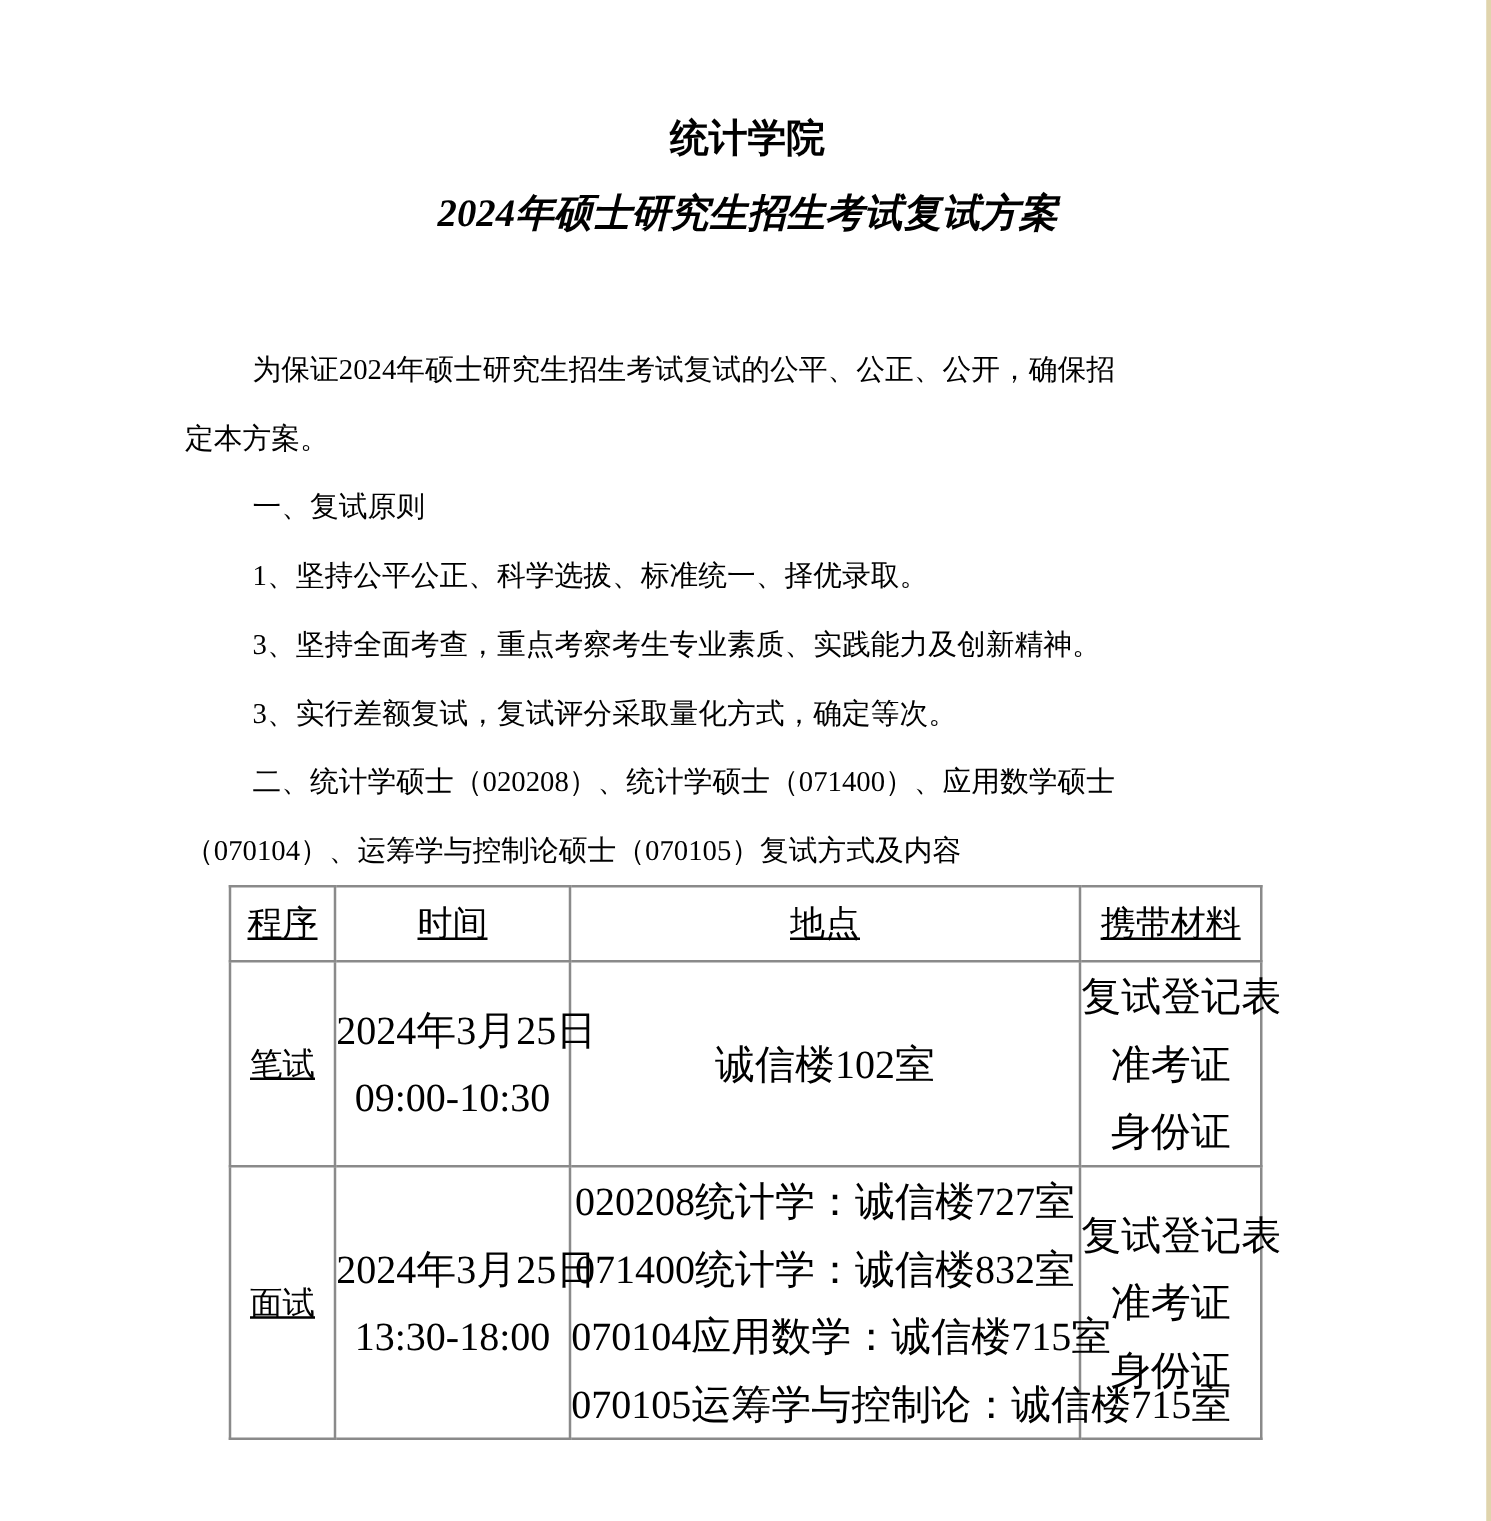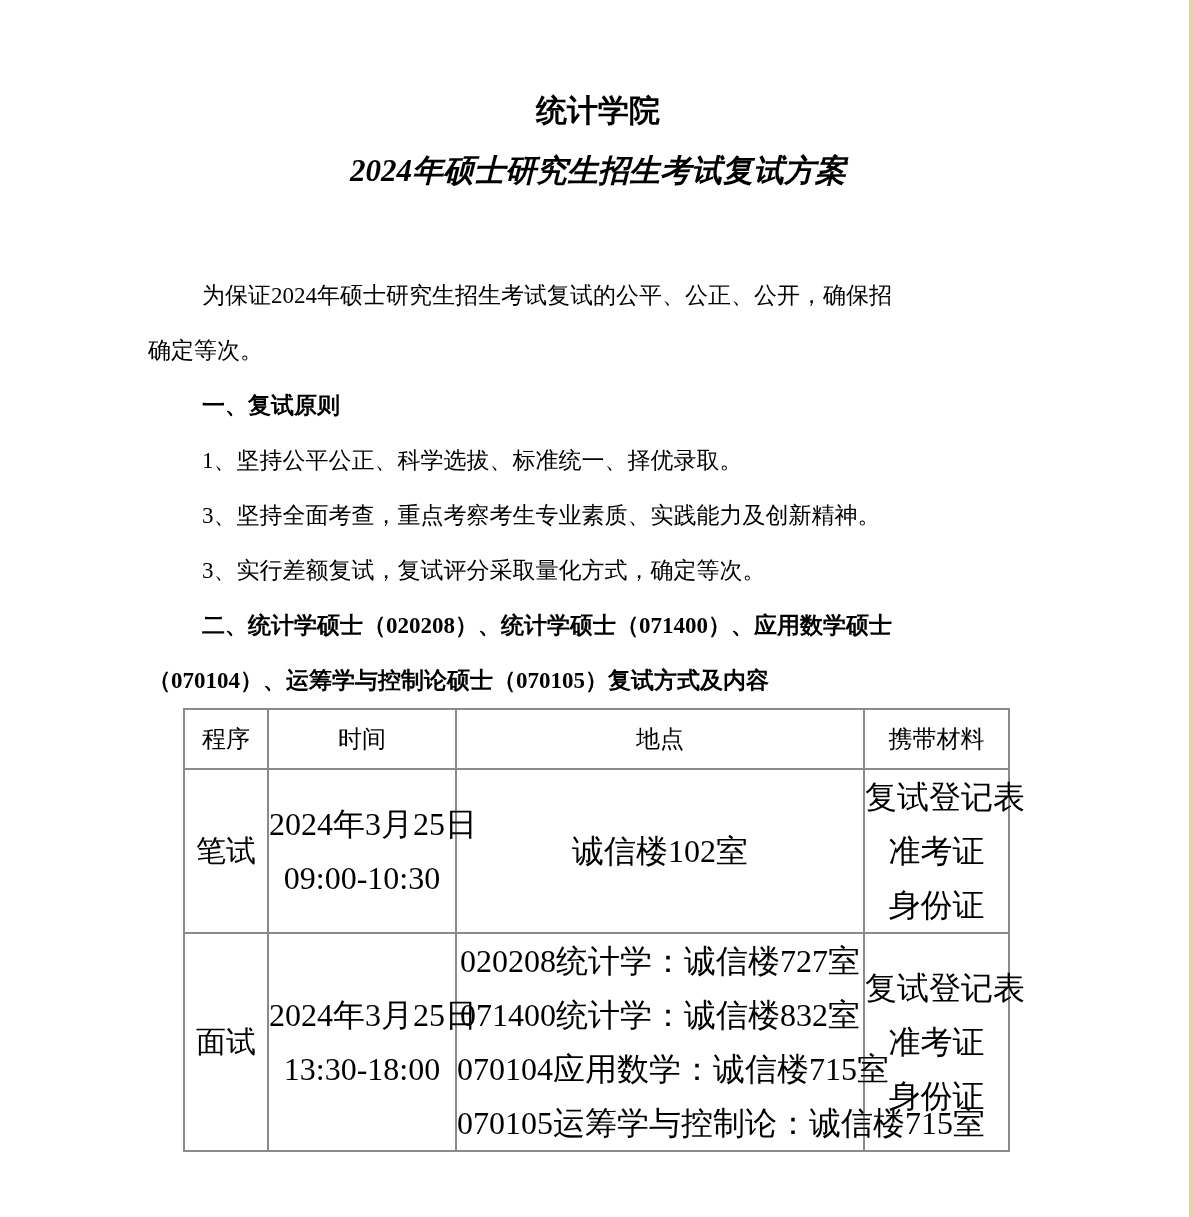--- a/index.html
+++ b/index.html
@@ -26,58 +26,58 @@
     white-space: nowrap;
   }
   .title-1 { margin-top: 88px; }
   .title-2 { margin-top: 22px; font-style: italic; }
   .flow { margin-top: 78px; }
   .line {
     font-size: 23px; line-height: 55px; height: 55px;
     white-space: nowrap; overflow: hidden;
   }
   .indent { text-indent: 54px; }
-  .bold { font-weight: bold; }
+  .bold { font-weight: normal; }
   table.schedule {
     border-collapse: collapse;
     table-layout: fixed;
     margin-left: 35px;
     width: 825px;
   }
   table.schedule th, table.schedule td {
     border: 2px solid #8a8a8a;
     text-align: center;
     vertical-align: middle;
     padding: 0;
     font-weight: normal;
   }
   table.schedule th {
-    height: 58px; font-size: 24px;
+    height: 58px; font-size: 28px; text-decoration: underline;
   }
   .cell-line {
     font-size: 32px; line-height: 54px;
     white-space: nowrap;
   }
-  .proc-cell { font-size: 30px; }
+  .proc-cell { font-size: 26px; text-decoration: underline; }
   .row-written td { height: 162px; }
   .row-interview td { height: 216px; }
 </style>
 </head>
 <body>
 
 <div class="edge-strip"></div>
 
 <div class="content">
 
   <div class="doc-title title-1">统计学院</div>
   <div class="doc-title title-2">2024年硕士研究生招生考试复试方案</div>
 
   <div class="flow">
     <div class="line indent">为保证2024年硕士研究生招生考试复试的公平、公正、公开，确保招</div>
-    <div class="line">确定等次。</div>
+    <div class="line">定本方案。</div>
 
     <div class="line indent bold">一、复试原则</div>
     <div class="line indent">1、坚持公平公正、科学选拔、标准统一、择优录取。</div>
     <div class="line indent">3、坚持全面考查，重点考察考生专业素质、实践能力及创新精神。</div>
     <div class="line indent">3、实行差额复试，复试评分采取量化方式，确定等次。</div>
 
     <div class="line indent bold">二、统计学硕士（020208）、统计学硕士（071400）、应用数学硕士</div>
     <div class="line bold">（070104）、运筹学与控制论硕士（070105）复试方式及内容</div>
 
     <table class="schedule">

